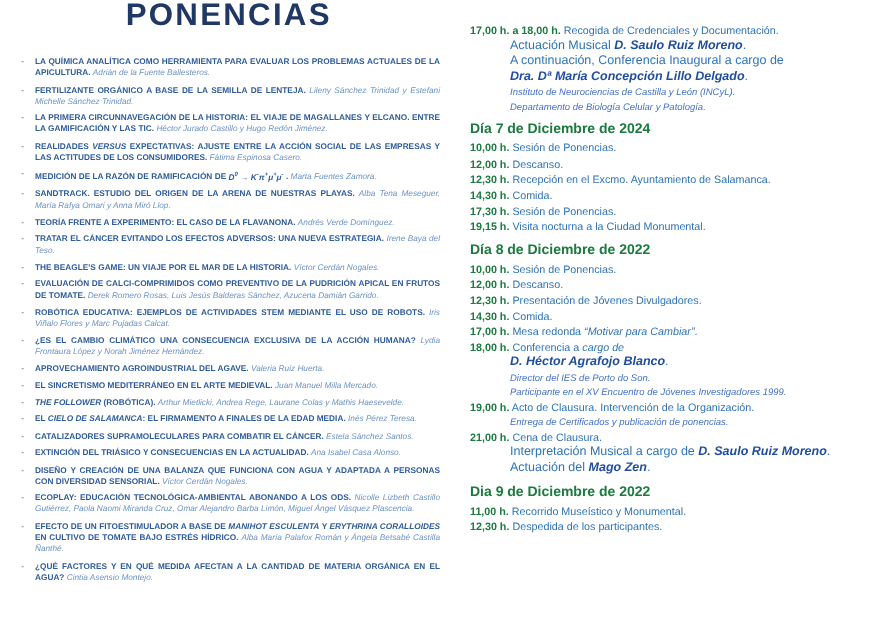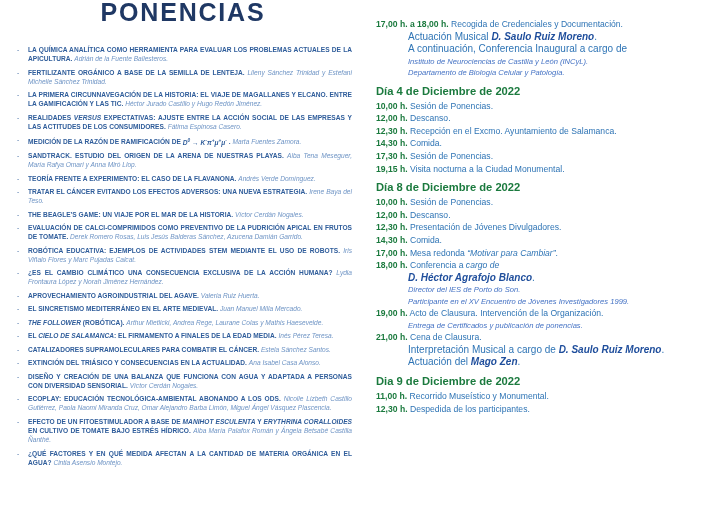--- a/index.html
+++ b/index.html
@@ -172,23 +172,24 @@
         <li><span class="tl-title">EFECTO DE UN FITOESTIMULADOR A BASE DE <span class="it">MANIHOT ESCULENTA</span> Y <span class="it">ERYTHRINA CORALLOIDES</span> EN CULTIVO DE TOMATE BAJO ESTRÉS HÍDRICO.</span> <span class="tl-authors">Alba María Palafox Román y Ángela Betsabé Castilla Ñanthé.</span></li>
         <li><span class="tl-title">¿QUÉ FACTORES Y EN QUÉ MEDIDA AFECTAN A LA CANTIDAD DE MATERIA ORGÁNICA EN EL AGUA?</span> <span class="tl-authors">Cintia Asensio Montejo.</span></li>
       </ul>
   </div>
 
   <div class="col col-right">
     <div class="program">
         <div class="entry"><span class="time">17,00 h. a 18,00 h.</span> <span class="desc">Recogida de Credenciales y Documentación.</span></div>
         <div class="sub">Actuación Musical <span class="b-name">D. Saulo Ruiz Moreno</span>.</div>
         <div class="sub">A continuación, Conferencia Inaugural a cargo de</div>
+        <div class="sub"><span class="b-name">Dra. Dª María Concepción Lillo Delgado</span>.</div>
         <div class="sub-small">Instituto de Neurociencias de Castilla y León (INCyL).</div>
         <div class="sub-small">Departamento de Biología Celular y Patología.</div>
-        <div class="day-heading">Día 4 de Diciembre de 2022</div>
+        <div class="day-heading">Día 7 de Diciembre de 2024</div>
         <div class="entry"><span class="time">10,00 h.</span> <span class="desc">Sesión de Ponencias.</span></div>
         <div class="entry"><span class="time">12,00 h.</span> <span class="desc">Descanso.</span></div>
         <div class="entry"><span class="time">12,30 h.</span> <span class="desc">Recepción en el Excmo. Ayuntamiento de Salamanca.</span></div>
         <div class="entry"><span class="time">14,30 h.</span> <span class="desc">Comida.</span></div>
         <div class="entry"><span class="time">17,30 h.</span> <span class="desc">Sesión de Ponencias.</span></div>
         <div class="entry"><span class="time">19,15 h.</span> <span class="desc">Visita nocturna a la Ciudad Monumental.</span></div>
         <div class="day-heading">Día 8 de Diciembre de 2022</div>
         <div class="entry"><span class="time">10,00 h.</span> <span class="desc">Sesión de Ponencias.</span></div>
         <div class="entry"><span class="time">12,00 h.</span> <span class="desc">Descanso.</span></div>
         <div class="entry"><span class="time">12,30 h.</span> <span class="desc">Presentación de Jóvenes Divulgadores.</span></div>

